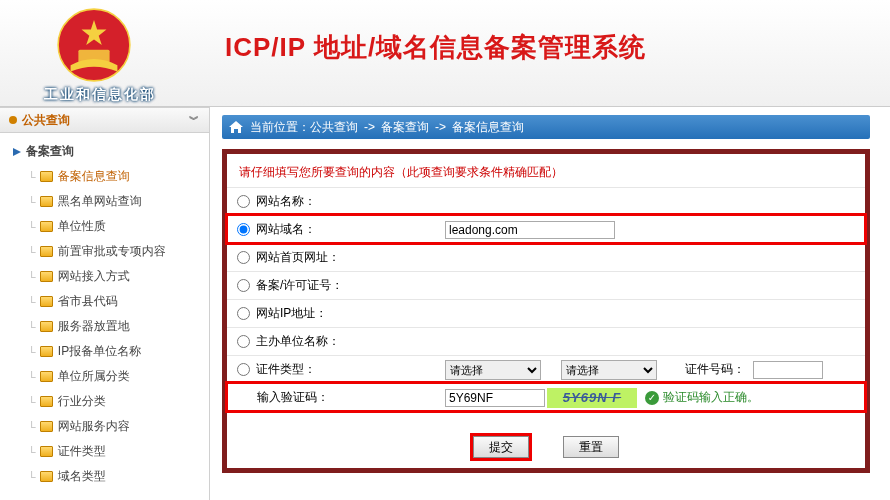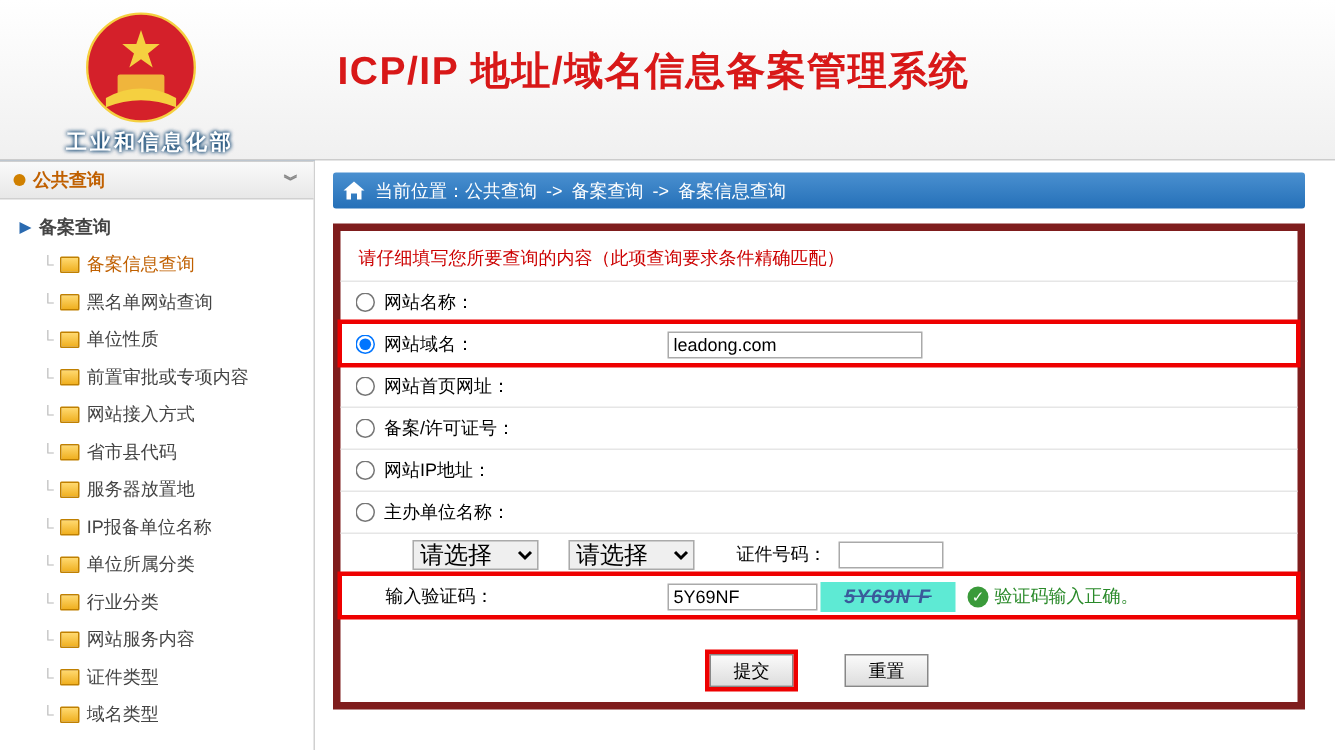--- a/index.html
+++ b/index.html
@@ -26,23 +26,23 @@
 .home-icon { width: 16px; height: 14px; margin-right: 6px; display: inline-flex; }
 .bc-sep { margin: 0 6px; }
 .panel { border: 5px solid #7f1d1d; width: 648px; padding-bottom: 10px; }
 .panel-hint { color: #c00; padding: 10px 12px 6px; font-size: 12px; }
 .form-row { display: flex; align-items: center; border-top: 1px solid #e6e6e6; height: 28px; padding-left: 4px; }
 .radio-cell { width: 170px; display: flex; align-items: center; padding-left: 6px; }
 .radio-cell input[type=radio] { margin-right: 6px; }
 .radio-cell.noradio { padding-left: 26px; }
 .input-cell { width: 180px; padding-left: 44px; }
 .input-cell input[type=text] { width: 170px; height: 18px; border: 1px solid #aaa; padding: 0 3px; font-size: 12px; }
-.input-cell select { width: 84px; height: 20px; font-size: 16px; border: 1px solid #aaa; }
+.input-cell select { width: 96px; height: 20px; font-size: 11px; border: 1px solid #aaa; }
 .hl-red { outline: 3px solid #e00; outline-offset: -1px; }
-.captcha-img { width: 90px; height: 20px; background: #5eead4; display: inline-flex; align-items: center; justify-content: center; font-style: italic; font-weight: bold; color: #3a5a9a; font-size: 13px; letter-spacing: 1px; text-decoration: line-through; margin-left: 2px; }
+.captcha-img { width: 90px; height: 20px; background: #bef264; display: inline-flex; align-items: center; justify-content: center; font-style: italic; font-weight: bold; color: #3a5a9a; font-size: 13px; letter-spacing: 1px; text-decoration: line-through; margin-left: 2px; }
 .ok-icon { width: 14px; height: 14px; border-radius: 50%; background: #3a9a3a; color: #fff; display: inline-flex; align-items: center; justify-content: center; font-size: 10px; margin: 0 4px 0 8px; }
 .ok-text { color: #2a8a2a; }
 .btn-row { display: flex; justify-content: center; gap: 34px; padding-top: 24px; border-top: 1px solid #e6e6e6; }
 .btn { width: 56px; height: 22px; border: 1px solid #888; background: linear-gradient(#fafafa,#ddd); cursor: pointer; font-size: 12px; }
 .btn.submit { outline: 3px solid #e00; outline-offset: 0px; }
 .row-domain { position: relative; }
 .certrow select { margin-right: 20px; }
 .certlbl { margin-right: 8px; margin-left: 8px; }
 </style>
 </head>
@@ -202,20 +202,24 @@
           </label>
       </div>
       <div class="form-row">
         <label class="radio-cell">
             <input type="radio" name="q" style="">
             <span>主办单位名称：</span>
           </label>
       </div>
 
       <div class="form-row certrow">
+        <label class="radio-cell">
+            <input type="radio" name="q" style="">
+            <span>证件类型：</span>
+          </label>
         <div class="input-cell" style="width:auto; display:flex; align-items:center;">
           <select><option>请选择</option></select>
           <select><option>请选择</option></select>
           <span class="certlbl">证件号码：</span>
           <input type="text" style="width: 70px;">
         </div>
       </div>
 
       <div class="form-row hl-red">
         <div class="radio-cell noradio">

